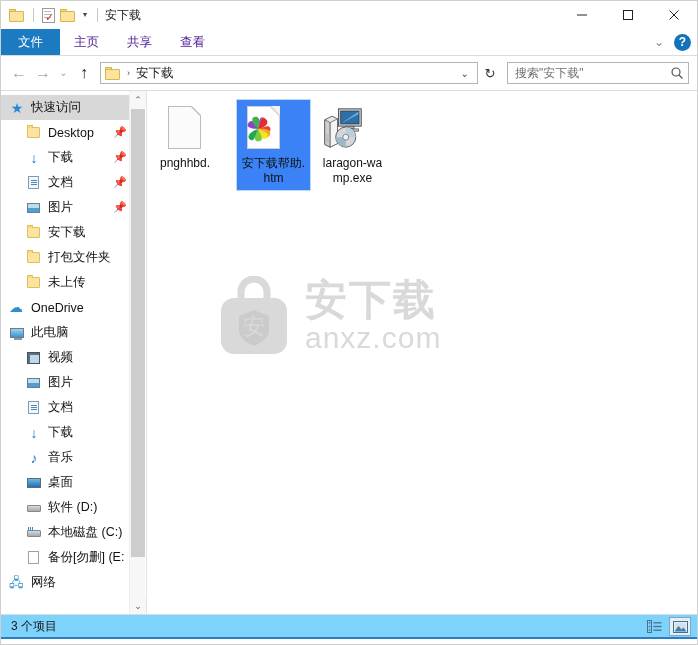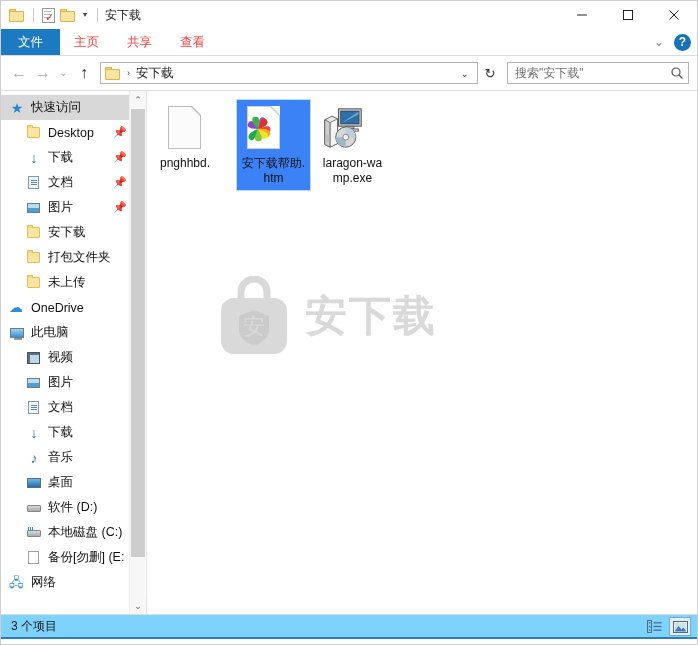--- a/index.html
+++ b/index.html
@@ -131,21 +131,21 @@
     display: flex;
     align-items: stretch;
     border-bottom: 1px solid #dcdcdc;
   }
   .tab {
     display: flex;
     align-items: center;
     justify-content: center;
     padding: 0 14px;
     font-size: 12.5px;
-    color: #ef4444;
+    color: #4c1d95;
     height: 26px;
     box-sizing: border-box;
   }
   .tab.file {
     background: #1b7ac1;
     color: #ffffff;
     padding: 0 17px;
   }
   .ribbon-right {
     position: absolute;
@@ -910,20 +910,21 @@
         <div class="wm-bag">
           <svg viewBox="0 0 74 80" width="74" height="80">
             <path d="M24 22 L24 16 A13 13 0 0 1 50 16 L50 22" fill="none" stroke="#d9d9d9" stroke-width="7"></path>
             <rect x="4" y="22" width="66" height="56" rx="13" fill="#d9d9d9"></rect>
             <path d="M37 34 L52 40 L52 54 C52 62 44 67 37 70 C30 67 22 62 22 54 L22 40 Z" fill="#cbcbcb"></path>
             <text x="37" y="58" font-size="22" font-family="DejaVu Sans, sans-serif" fill="#d9d9d9" text-anchor="middle">安</text>
           </svg>
         </div>
         <div class="wm-text">
           <span class="wm-cn">安下载</span>
+          <span class="wm-en">anxz.com</span>
         </div>
       </div>
     </div>
   </div>
 
   <div class="statusbar">
     <span class="status-text">3 个项目</span>
     <div class="view-toggles">
       <div class="vbtn">
         <svg width="15" height="13" viewBox="0 0 15 13">

